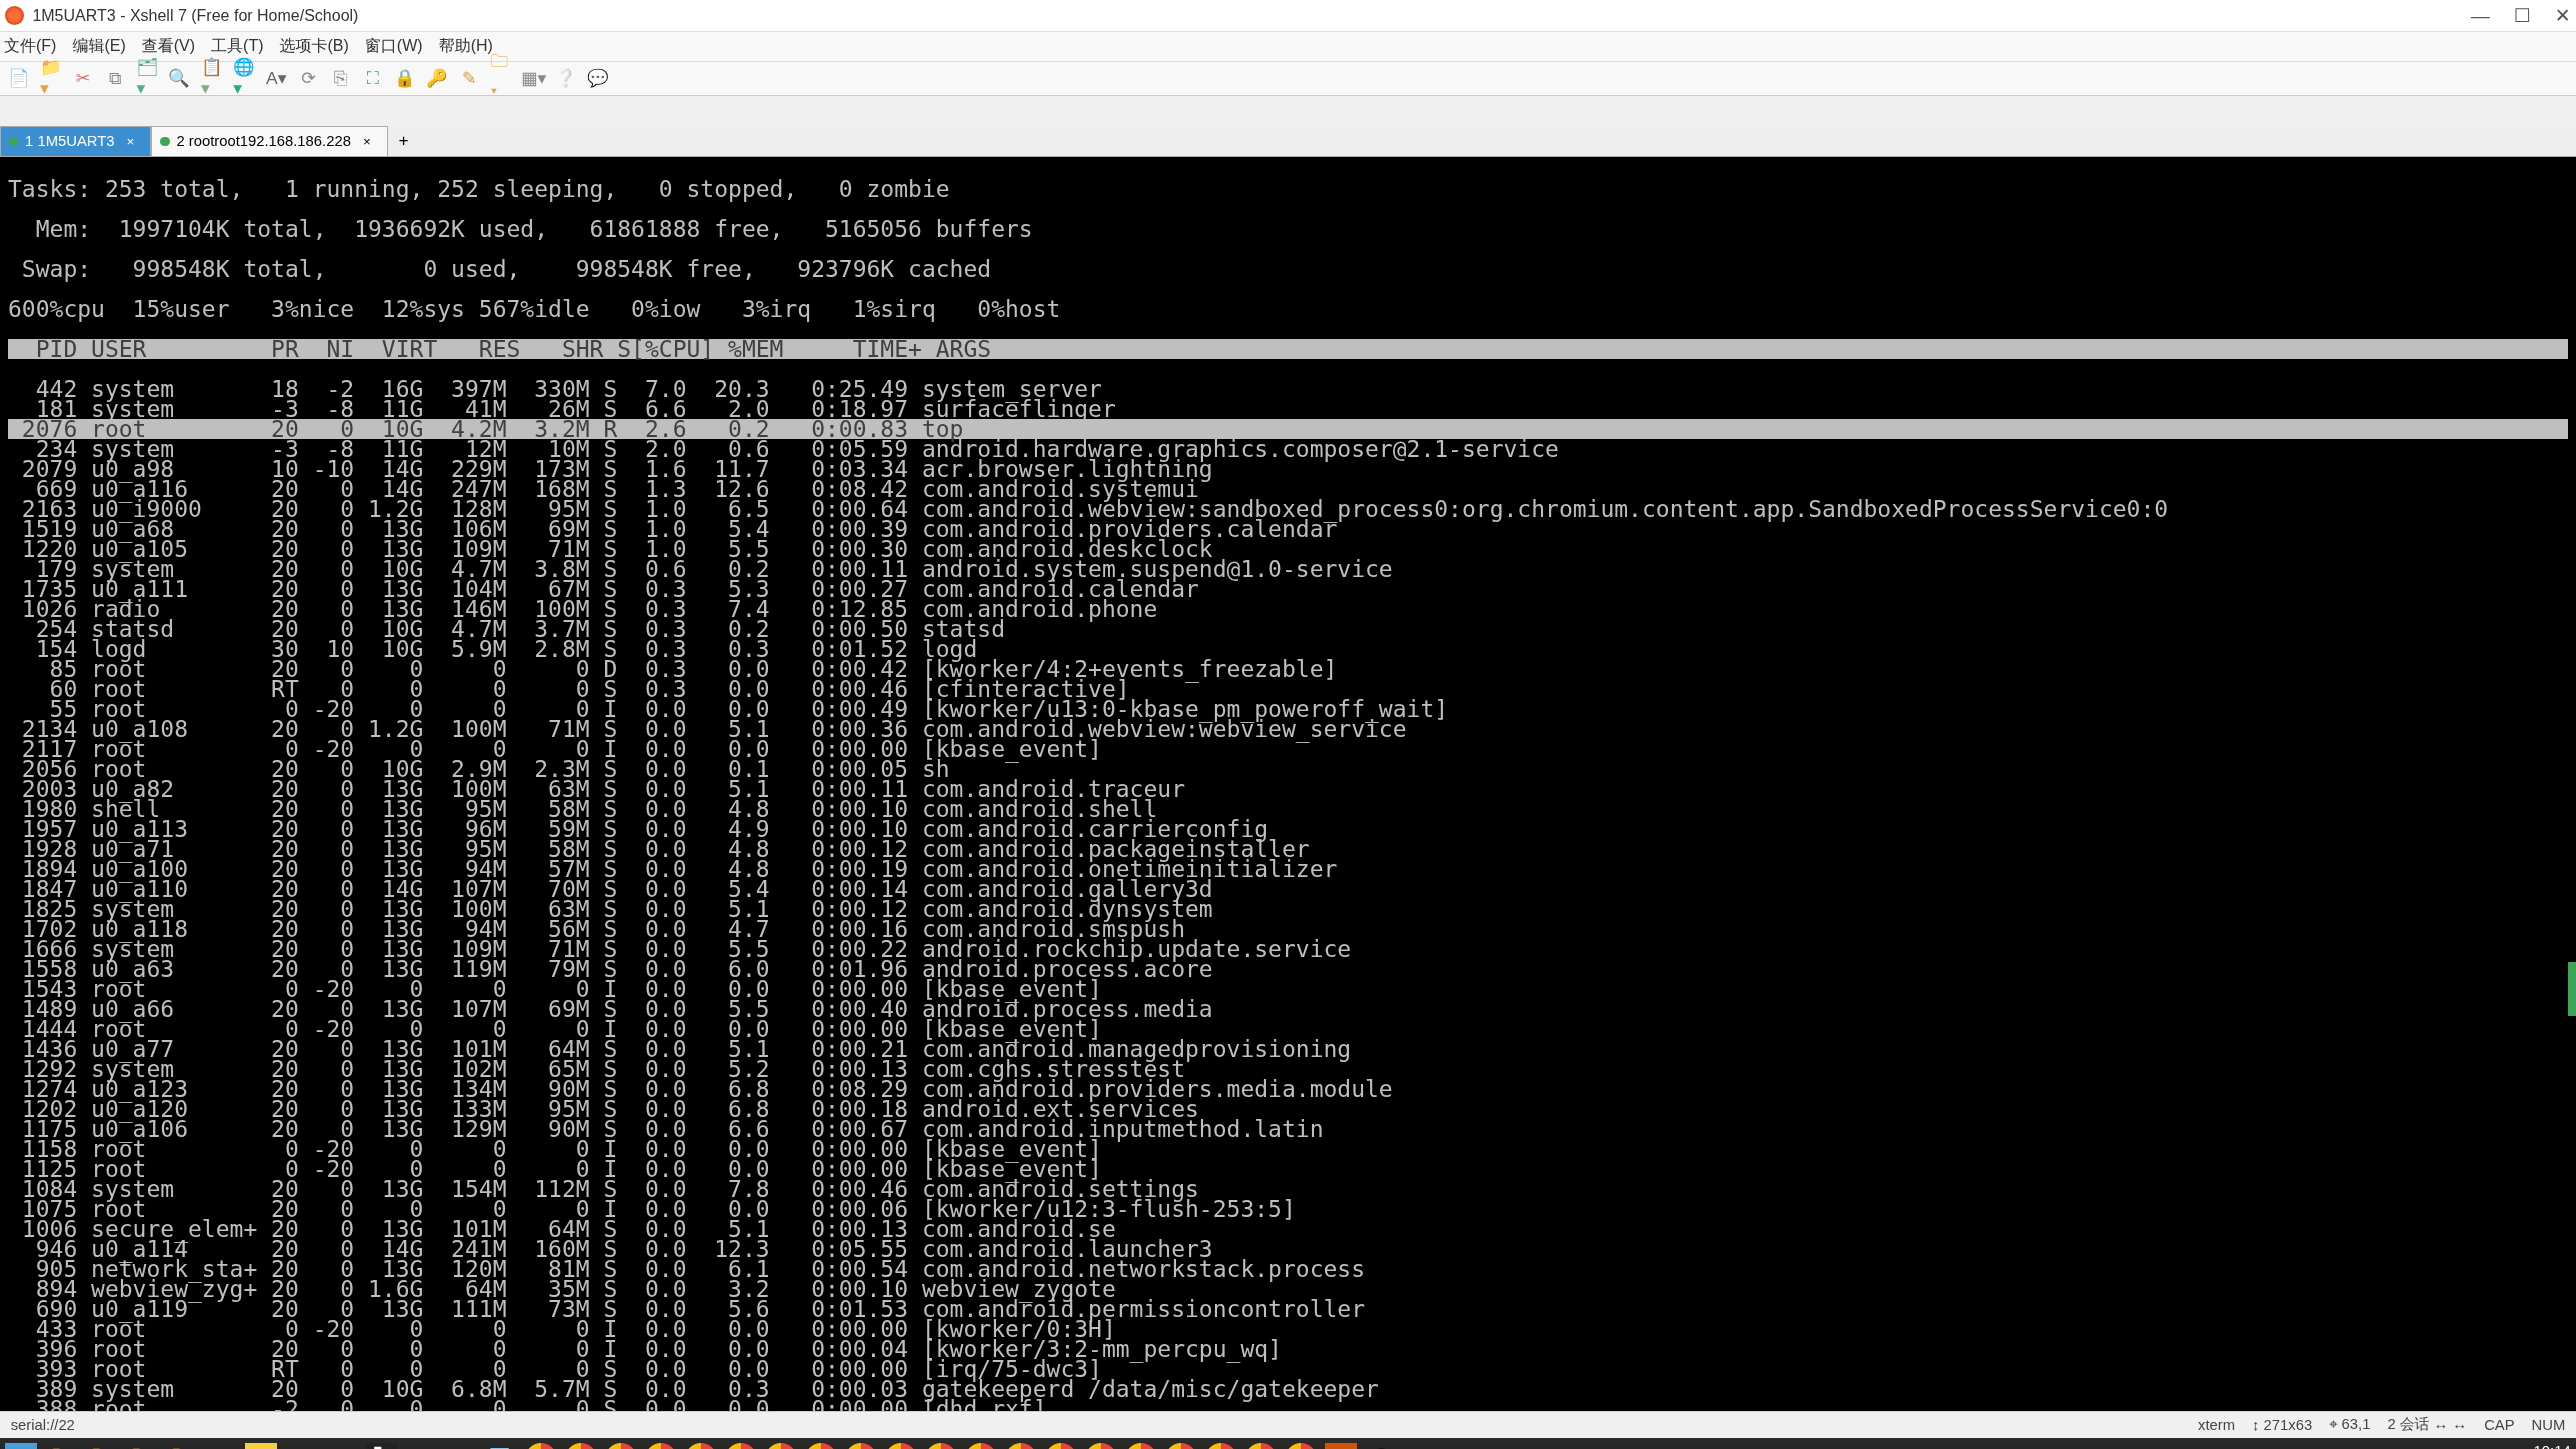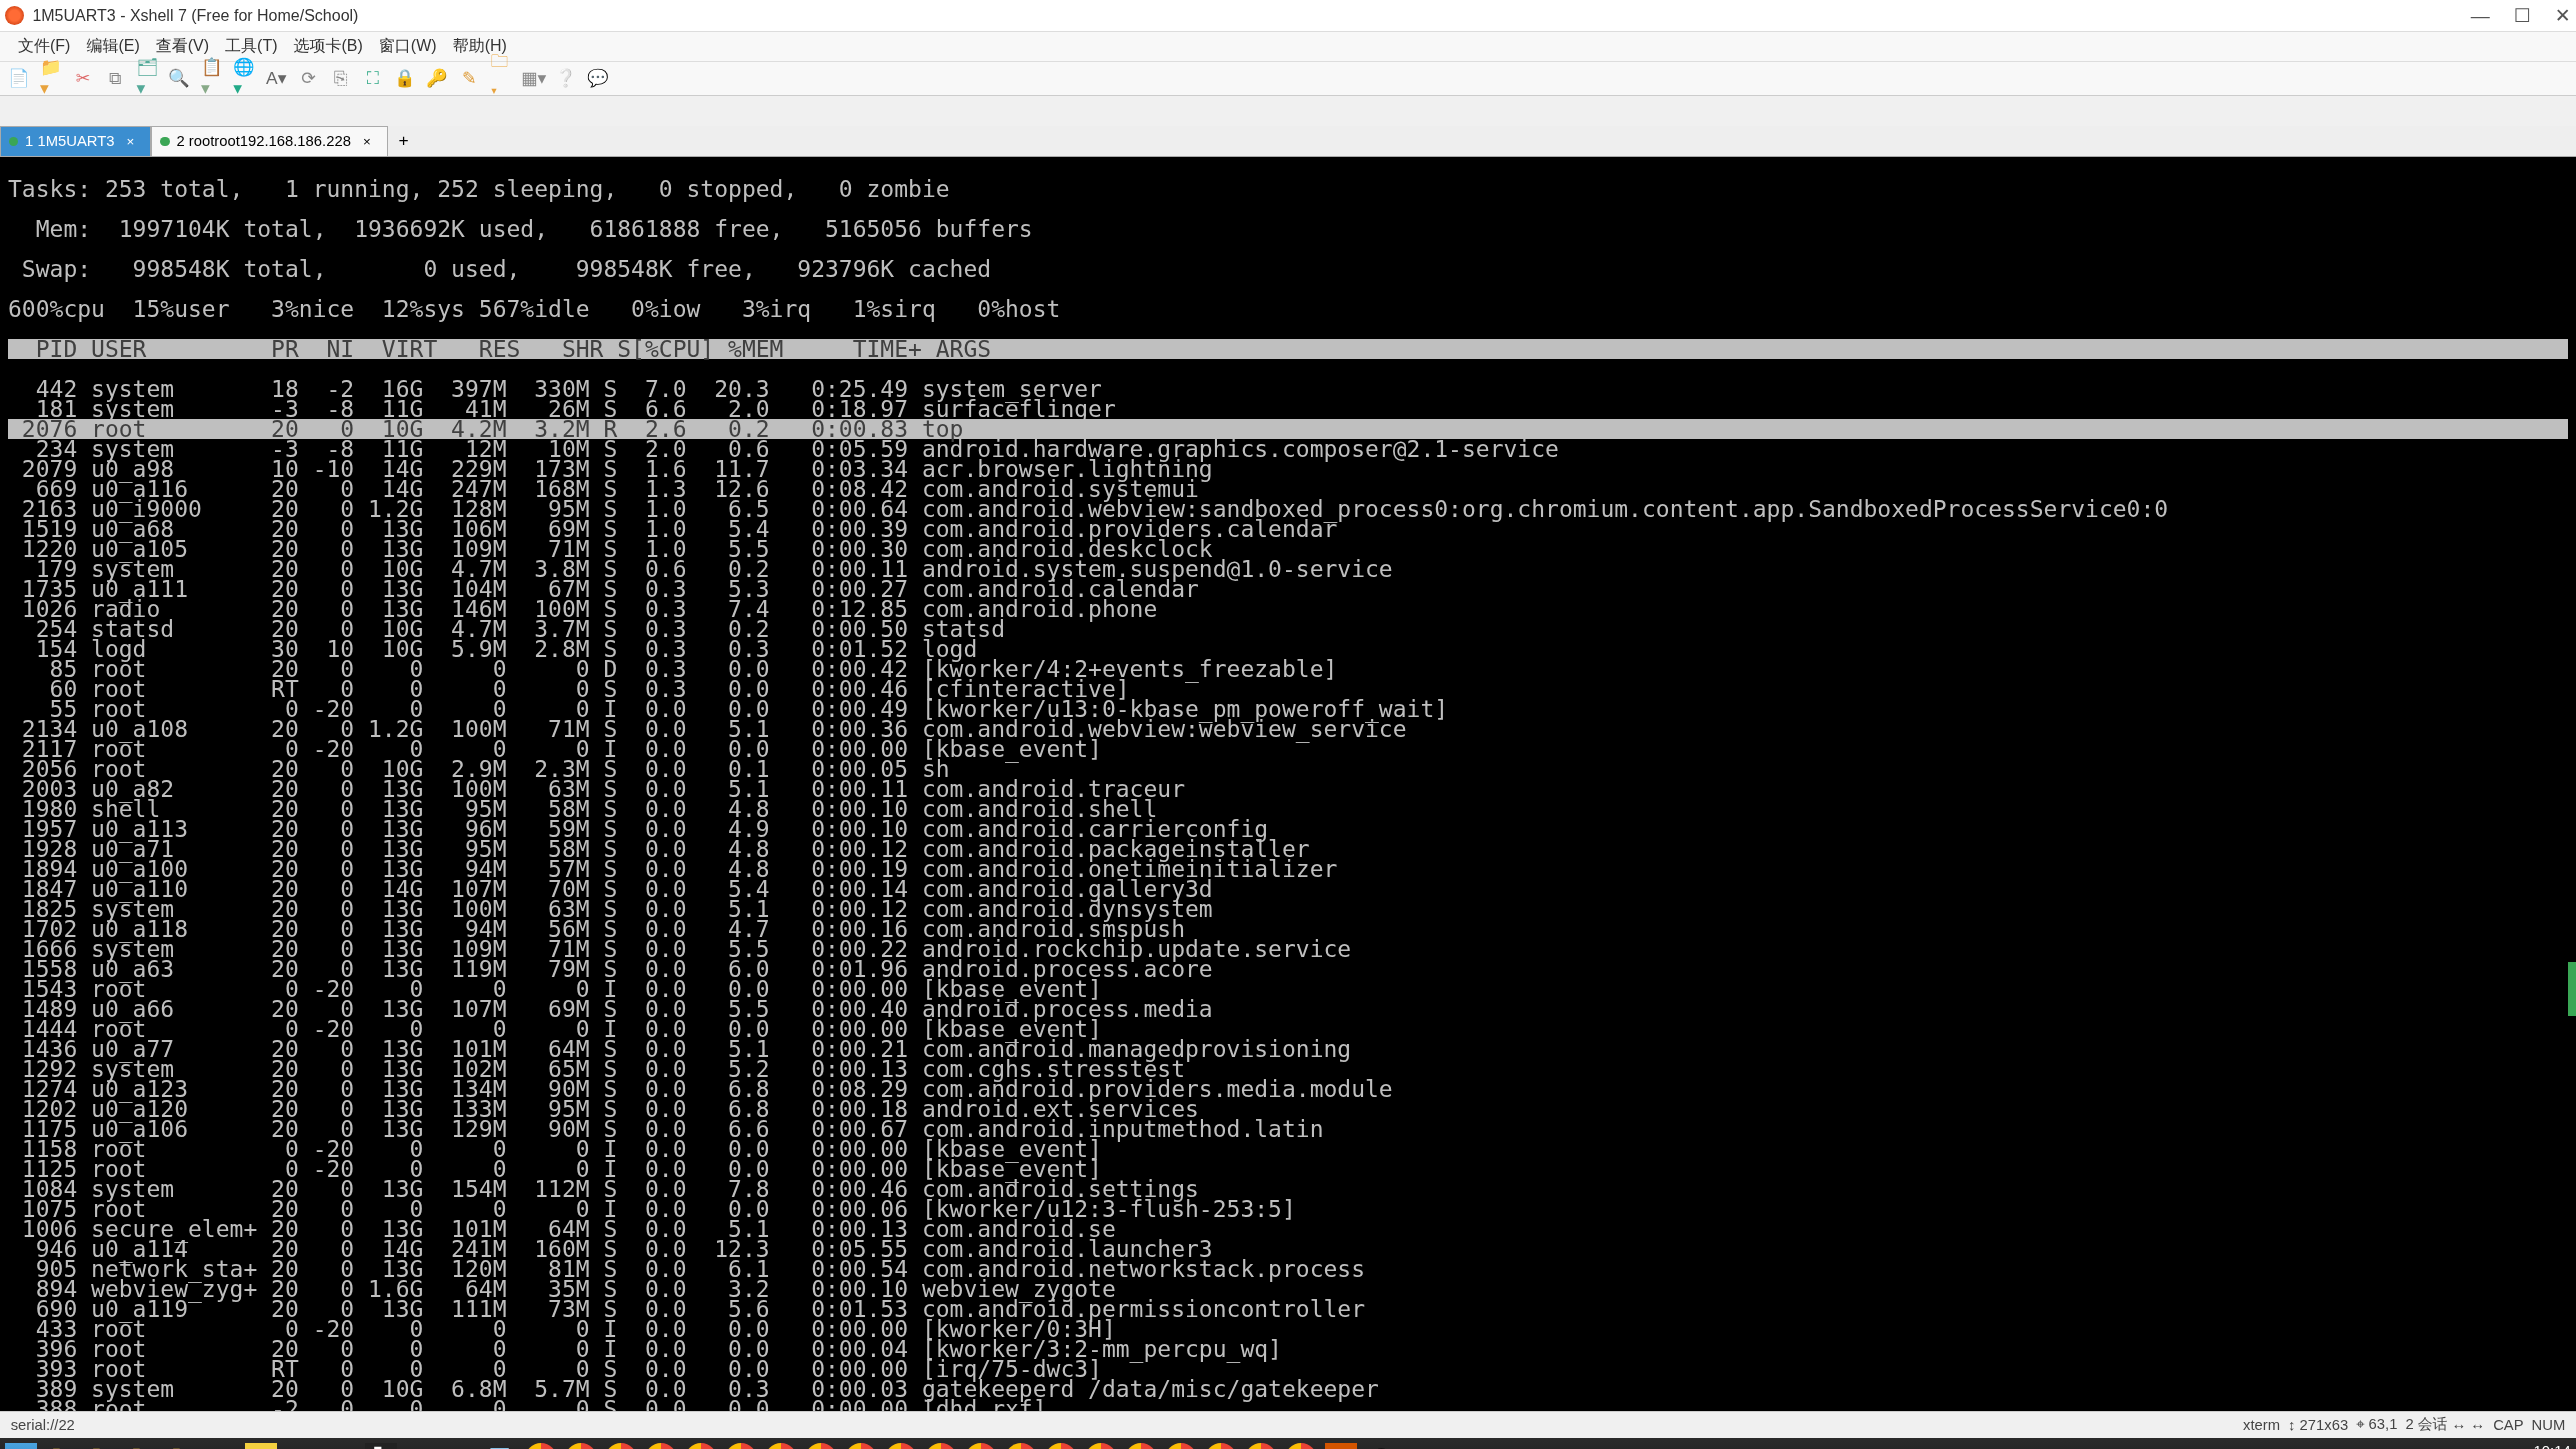--- a/index.html
+++ b/index.html
@@ -2,38 +2,38 @@
 <html style="font-size:10.7px"><head>
 <meta charset="utf-8">
 <style>
 * { margin: 0; padding: 0; box-sizing: border-box; }
 body { font-family: "Microsoft YaHei", Arial, sans-serif; font-size: 16px; background: #f0f0f0; overflow: hidden; width: 2576px; height: 1449px; }
 .titlebar { height: 32px; background: #fff; display: flex; align-items: center; padding: 0 5.4px; border-bottom: 0.7px solid #ddd; }
 .titlebar .logo { width: 19px; height: 19px; background: radial-gradient(circle, #ff6b35 40%, #d94a1a 70%); border-radius: 50%; margin-right: 8px; }
 .titlebar .title { flex: 1; font-size: 16px; color: #333; }
 .titlebar .winctrl { display: flex; gap: 24px; align-items: center; }
 .titlebar .winctrl span { font-size: 19px; color: #555; cursor: pointer; }
-.menubar { height: 29.5px; background: #f8f8f8; display: flex; align-items: center; padding: 0 18px; gap: 16px; border-bottom: 0.7px solid #ddd; font-size: 16px; color: #333; }
+.menubar { height: 29.5px; background: #f8f8f8; display: flex; align-items: center; padding: 0 4px; gap: 16px; border-bottom: 0.7px solid #ddd; font-size: 16px; color: #333; }
 .menubar span { cursor: pointer; }
 .toolbar { height: 34px; background: #f8f8f8; display: flex; align-items: center; padding: 0 8px; gap: 10.7px; border-bottom: 0.7px solid #ccc; }
 .toolbar .ico { width: 21.5px; height: 21.5px; display: inline-flex; align-items: center; justify-content: center; font-size: 17.4px; cursor: pointer; }
 .tabbar { height: 31px; background: #eee; display: flex; align-items: flex-end; border-bottom: 0.7px solid #aaa; margin-top: 30px; }
 .tab { height: 29.5px; padding: 0 16px 0 8px; display: flex; align-items: center; gap: 6.7px; font-size: 14.8px; border: 0.7px solid #aaa; border-bottom: none; background: #f8f8f8; cursor: pointer; }
 .tab.active { background: #3b8ed0; color: #fff; }
 .tab .dot { width: 9.4px; height: 9.4px; border-radius: 50%; }
 .tab .dot.g { background: #3aa655; }
 .tab .close { font-size: 13.4px; color: inherit; margin-left: 5.4px; }
 .tab.plus { background: #eee; border: none; font-size: 17.4px; padding: 0 10.7px; }
 .terminal { background: #000; color: #bfbfbf; font-family: "DejaVu Sans Mono", Consolas, monospace; font-size: 23px; line-height: 20px; padding: 2.7px 8px; height: 1254px; overflow: hidden; white-space: pre; position: relative; }
 .terminal .hl { background: #bfbfbf; color: #404040; }
 .terminal .row { display: block; }
 .terminal .green-bar { position: absolute; right: 0; top: 805px; width: 8px; height: 54px; background: #3aa655; }
 .statusbar { height: 27px; background: #f0f0f0; display: flex; align-items: center; padding: 0 10.7px; font-size: 14.8px; color: #444; border-top: 0.7px solid #ccc; }
 .statusbar .spacer { flex: 1; }
-.statusbar .seg { margin-left: 8px; }
+.statusbar .seg { margin-left: 17px; }
 .taskbar { height: 42px; background: linear-gradient(#2b2b2b, #1a1a1a); display: flex; align-items: center; padding: 0 5.4px; gap: 8px; }
 .taskbar .titem { width: 32px; height: 32px; display: flex; align-items: center; justify-content: center; font-size: 20px; cursor: pointer; }
 .taskbar .spacer { flex: 1; }
 .taskbar .tray { display: flex; align-items: center; gap: 9.4px; color: #ccc; font-size: 14.8px; }
 .taskbar .clock { color: #fff; font-size: 14.8px; text-align: right; line-height: 16px; margin-left: 10.7px; }
 .start { background: linear-gradient(#4aa3df, #2b7fbf); color: #fff; font-size: 19px; }
 .folder { color: #f4c04a; }
 .chrome { border-radius: 50%; background: conic-gradient(#ea4335 0 120deg, #34a853 120deg 240deg, #fbbc05 240deg 360deg); position: relative; }
 .chrome::after { content: ""; position: absolute; width: 14.8px; height: 14.8px; background: #4285f4; border: 2.7px solid #fff; border-radius: 50%; }
 </style>

